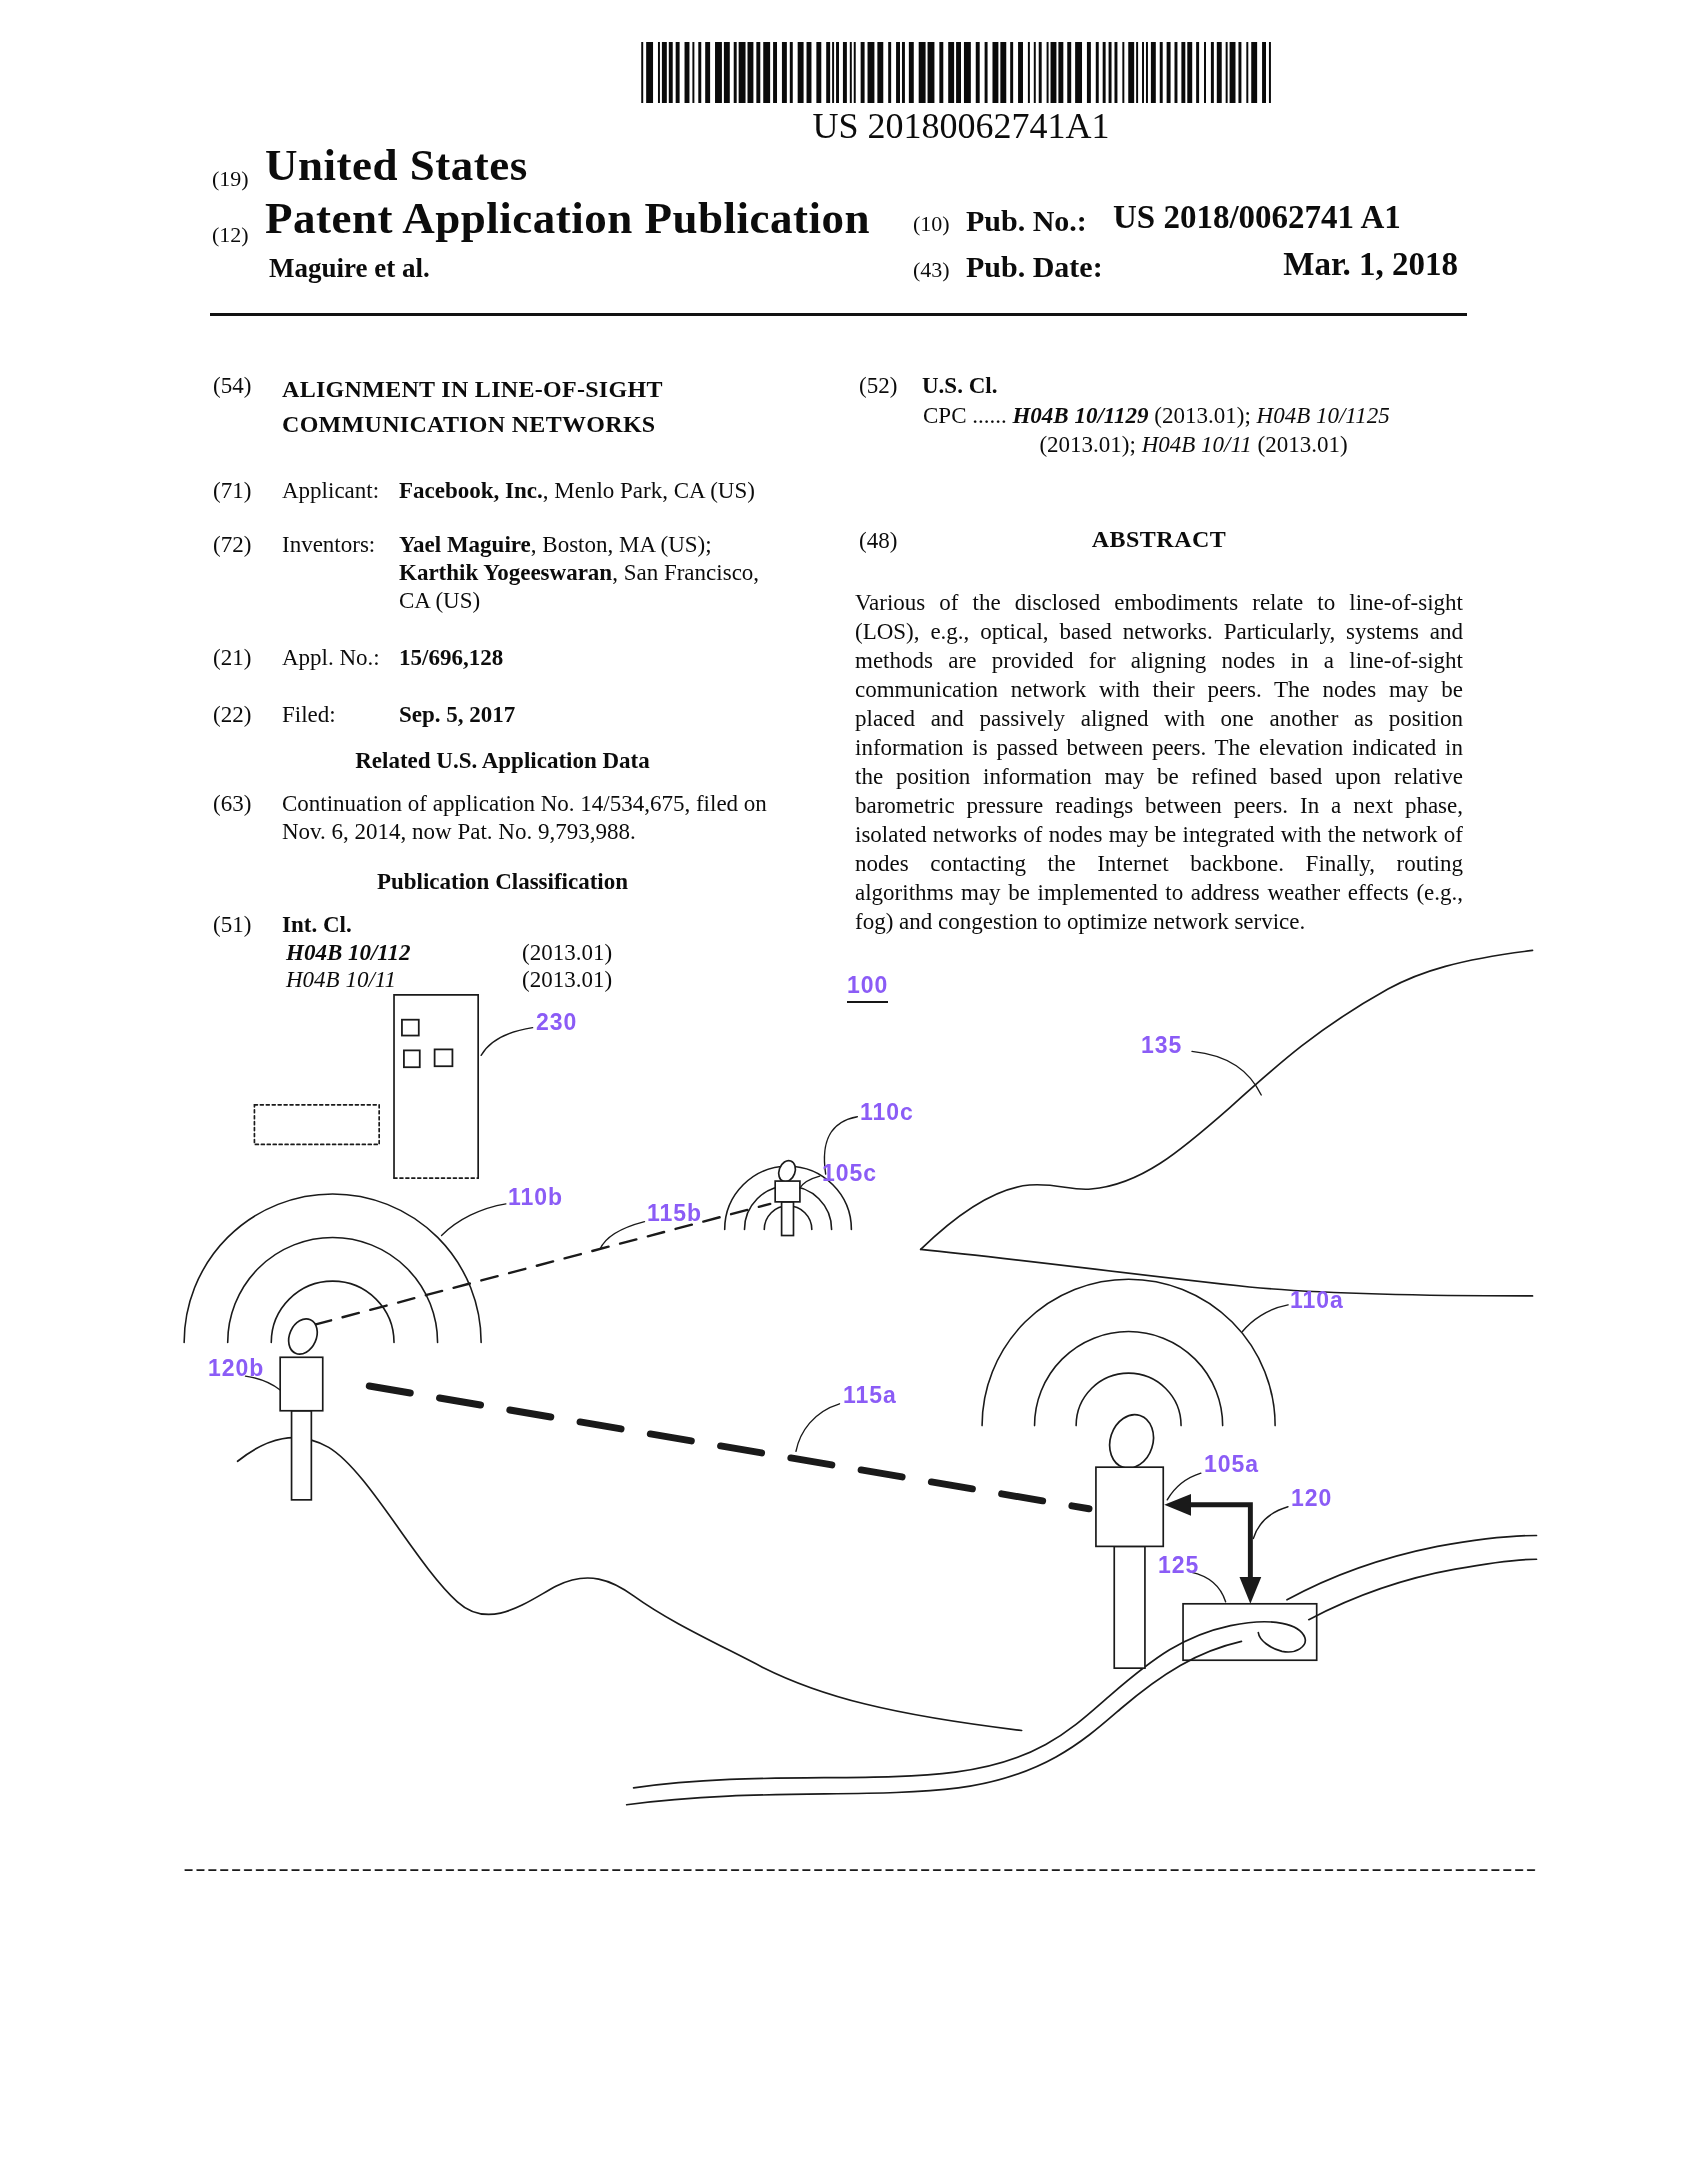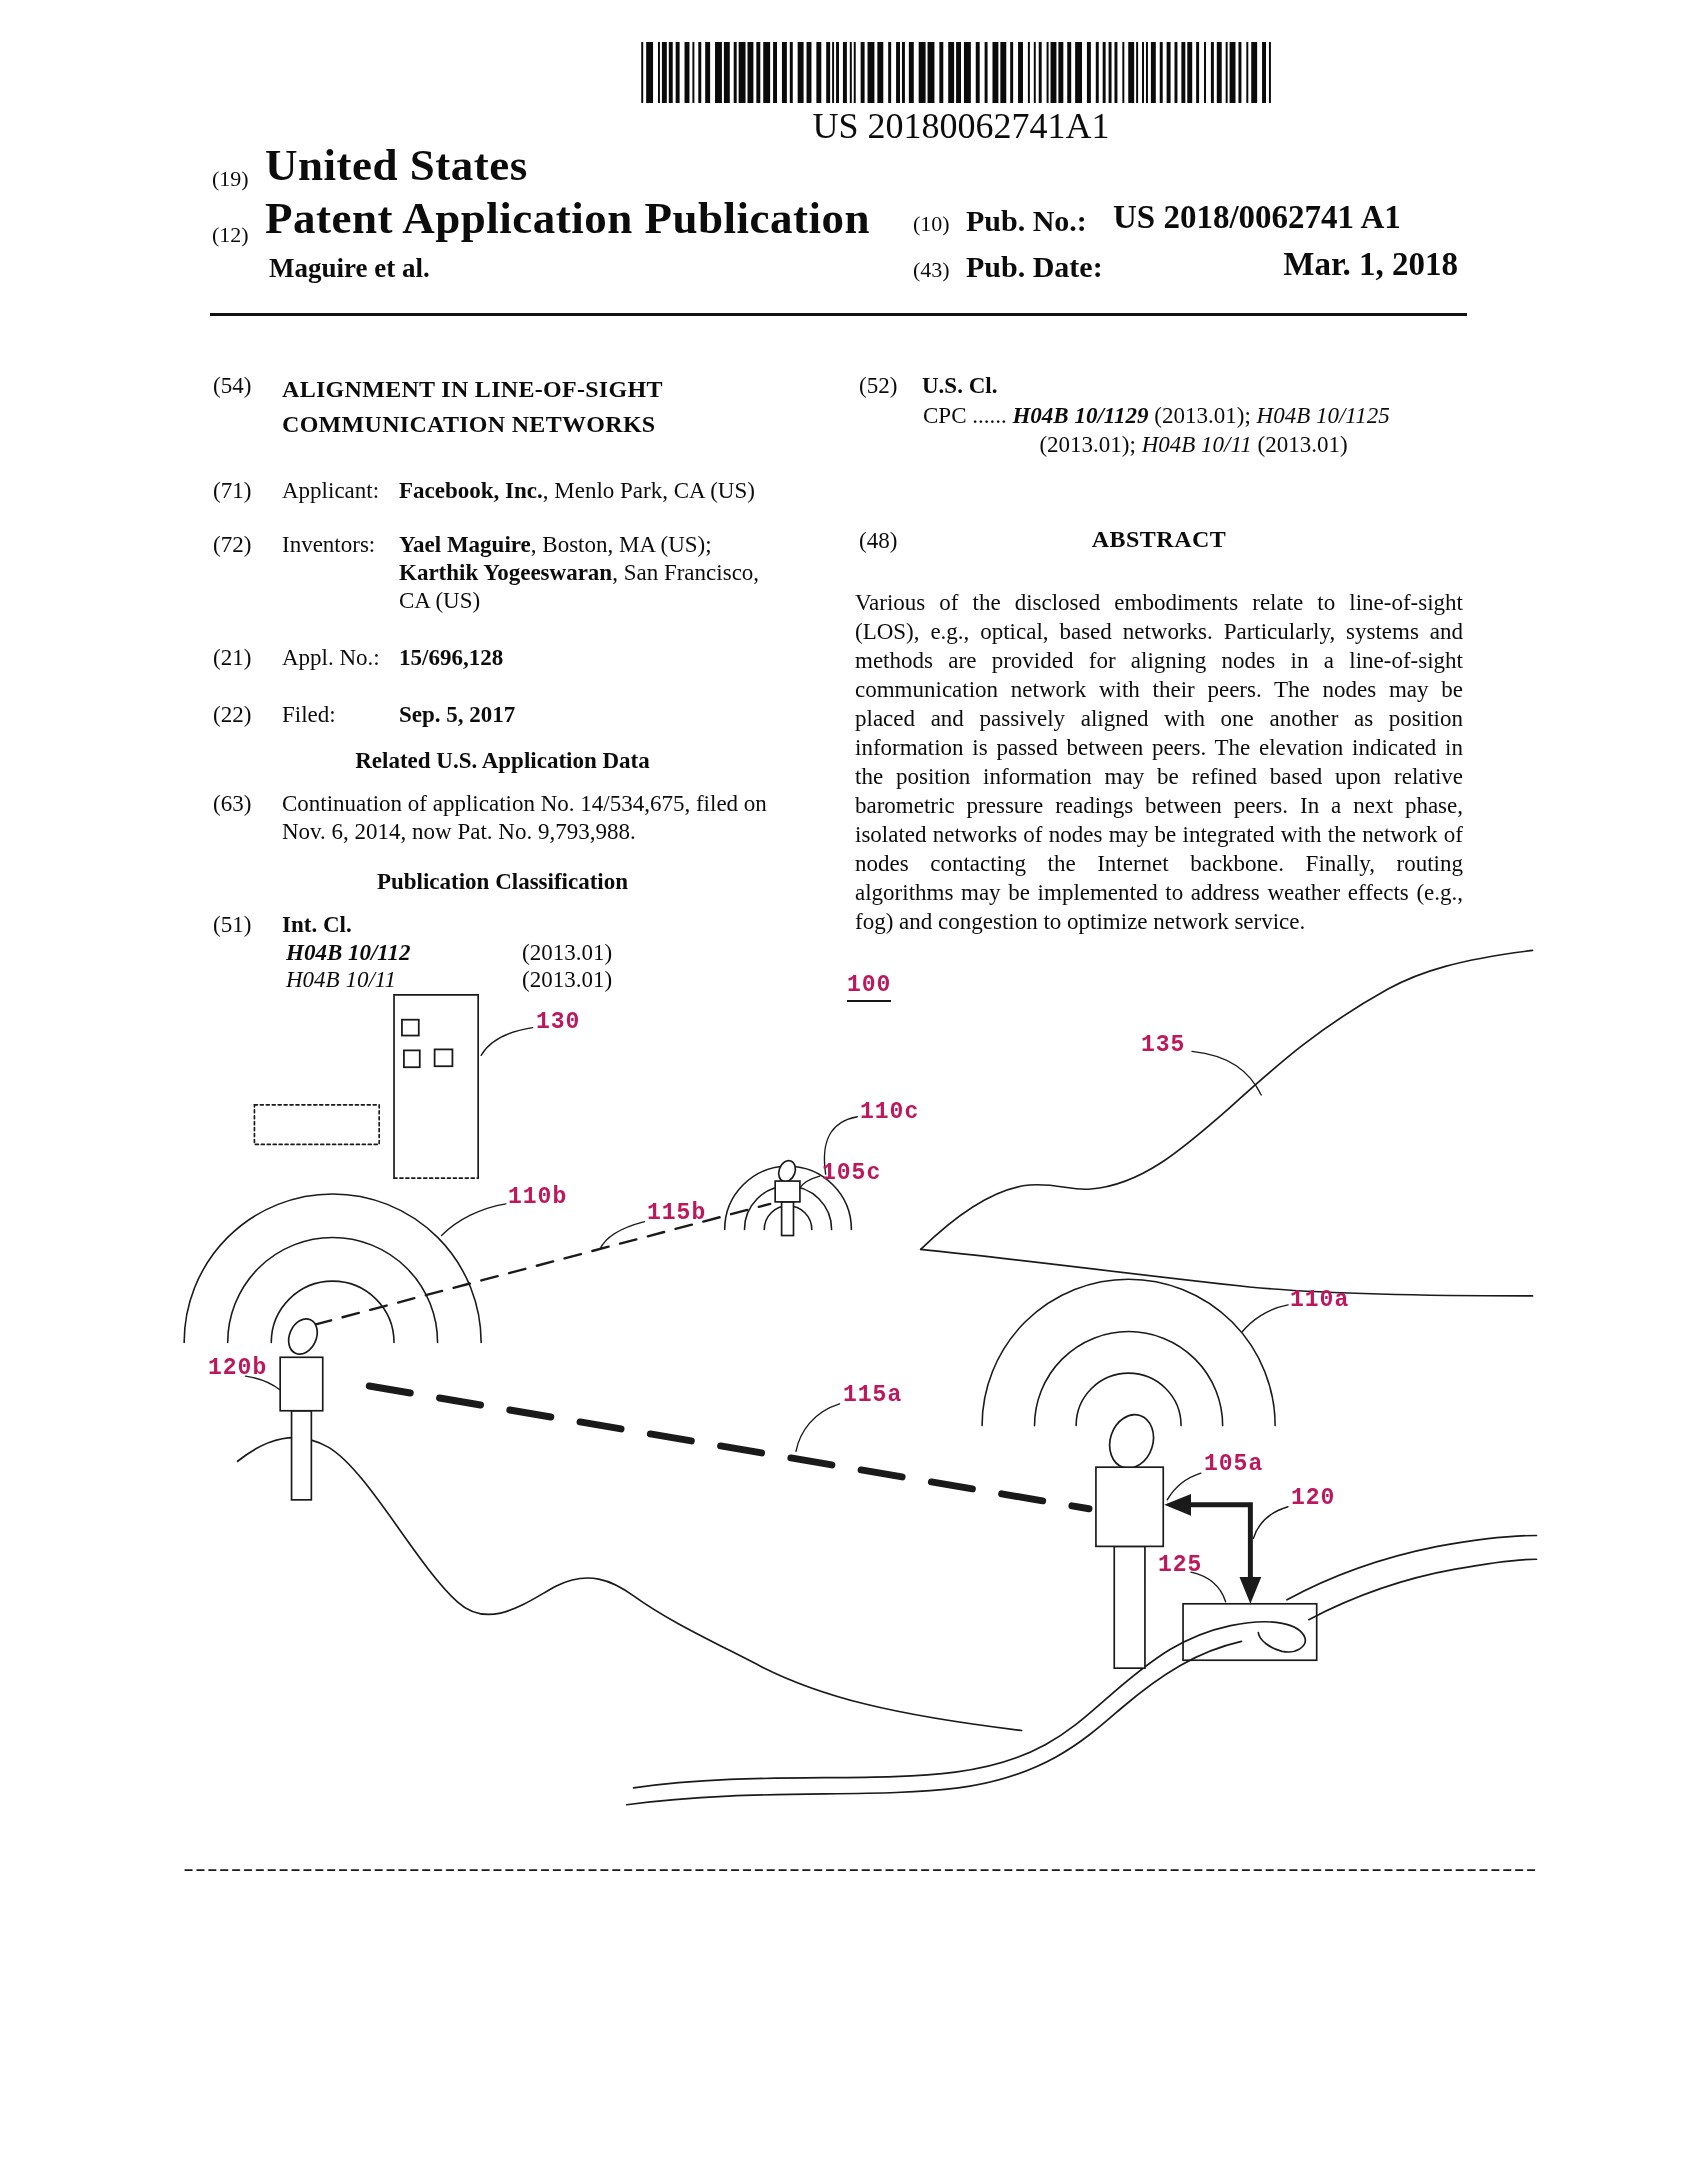--- a/index.html
+++ b/index.html
@@ -12,22 +12,22 @@
   .num{font-size:22px;}
   .big{font-size:45px;font-weight:bold;letter-spacing:0.5px;}
   .mid{font-size:30px;font-weight:bold;}
   .val{font-size:33px;font-weight:bold;}
   .fnum{display:inline-block;width:69px;vertical-align:top;font-size:23px;}
   .flabel{display:inline-block;width:117px;vertical-align:top;}
   .field{font-size:23px;line-height:28px;white-space:nowrap;}
   .rule{position:absolute;background:#111;height:2.5px;}
   .center-head{font-weight:bold;text-align:center;font-size:23px;}
   .abstract{font-size:23px;line-height:29px;text-align:justify;}
-  .figlabel{position:absolute;font-family:Liberation Mono, monospace;
-            font-weight:bold;font-size:23px;letter-spacing:1px;color:#be185d;}
+  .figlabel{position:absolute;font-family:Liberation Sans, sans-serif;
+            font-weight:bold;font-size:23px;letter-spacing:1px;color:#8b5cf6;}
   .fig-underline{border-bottom:2.5px solid #161616;padding-bottom:2px;}
   svg{display:block;}
 </style>
 </head>
 <body>
 
 <div class="page">
 
   <svg id="barcode-svg" class="abs" style="left:639px;top:42px" width="644" height="61" viewBox="0 0 650 62">
       <rect x="0" y="0" width="2" height="62" fill="#0a0a0a"></rect>
@@ -274,21 +274,21 @@
         <path d="M 1213 1488 C 1197 1493 1186 1503 1179 1515"></path>
         <path d="M 1301 1522 C 1284 1527 1271 1538 1266 1554"></path>
         <path d="M 1203 1588 C 1221 1592 1233 1602 1238 1618"></path>
       </g>
 
       <path stroke-width="1.6" stroke-dasharray="7 5" d="M 187 1889 L 1553 1889"></path>
     </g>
   </svg>
 
   <div class="figlabel fig-underline" style="left:847px;top:972px">100</div>
-  <div class="figlabel" style="left:536px;top:1009px">130</div>
+  <div class="figlabel" style="left:536px;top:1009px">230</div>
   <div class="figlabel" style="left:860px;top:1099px">110c</div>
   <div class="figlabel" style="left:822px;top:1160px">105c</div>
   <div class="figlabel" style="left:647px;top:1200px">115b</div>
   <div class="figlabel" style="left:1141px;top:1032px">135</div>
   <div class="figlabel" style="left:508px;top:1184px">110b</div>
   <div class="figlabel" style="left:208px;top:1355px">120b</div>
   <div class="figlabel" style="left:1290px;top:1287px">110a</div>
   <div class="figlabel" style="left:843px;top:1382px">115a</div>
   <div class="figlabel" style="left:1204px;top:1451px">105a</div>
   <div class="figlabel" style="left:1291px;top:1485px">120</div>

